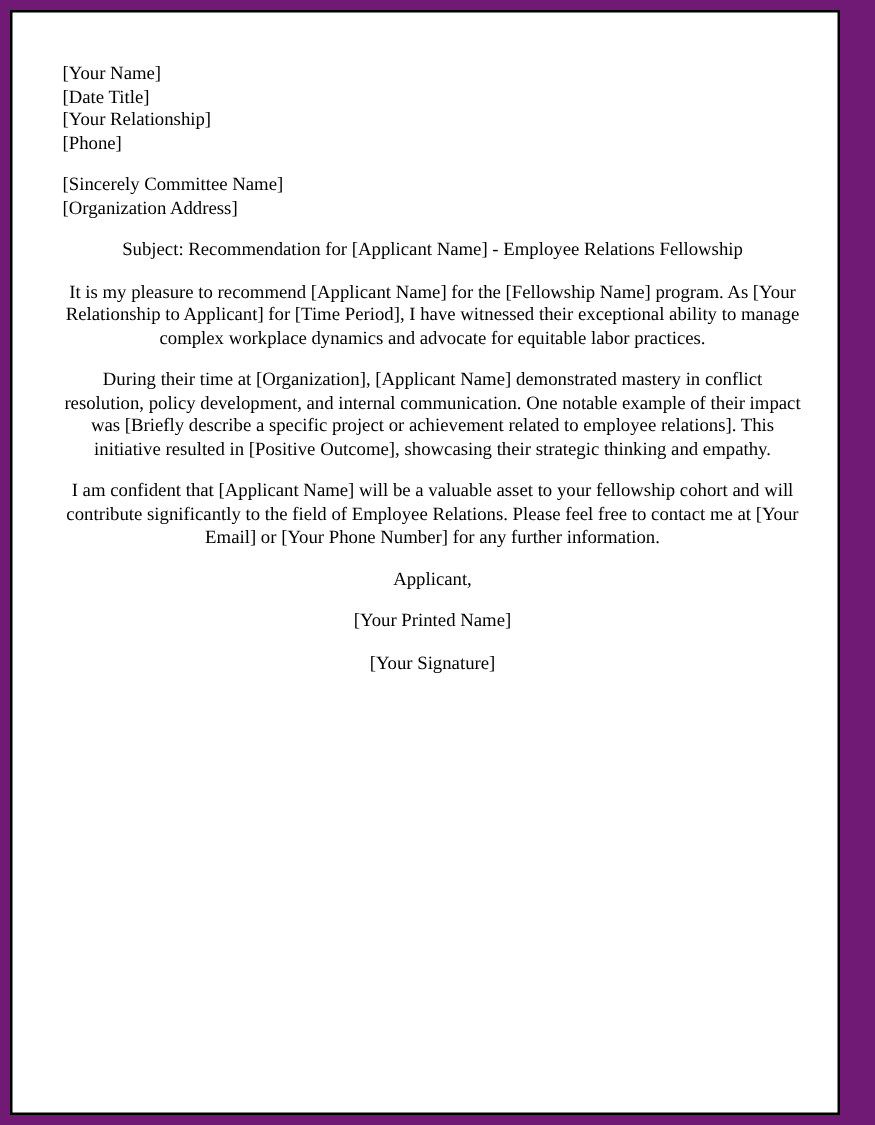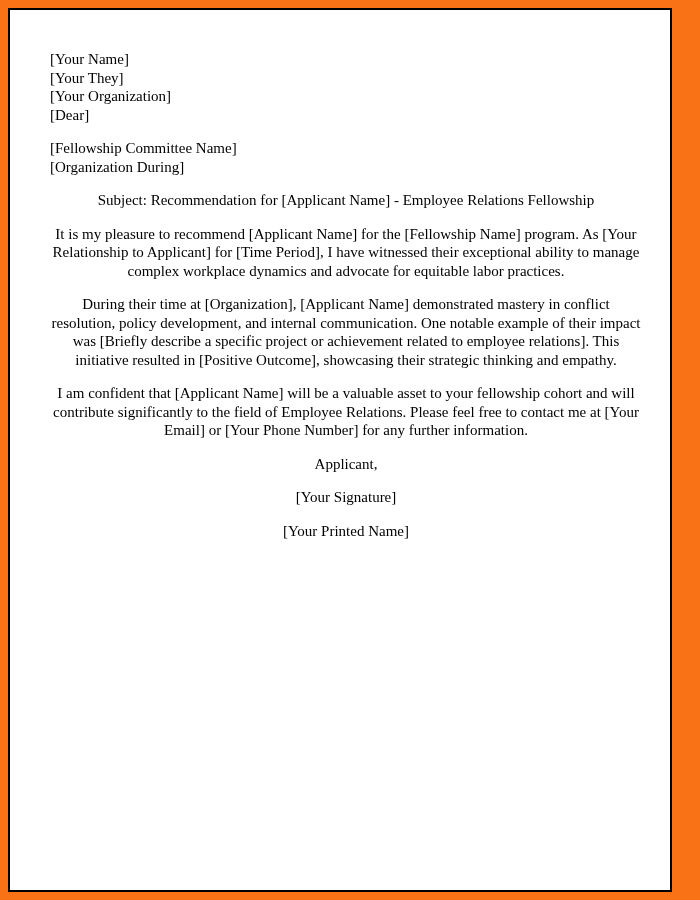--- a/index.html
+++ b/index.html
@@ -6,21 +6,21 @@
   html, body {
     width: 700px;
     height: 900px;
     background: #ffffff;
     font-family: "Liberation Serif", serif;
   }
   .canvas {
     position: relative;
     width: 700px;
     height: 900px;
-    background: #f97316;
+    background: #701a75;
     overflow: hidden;
   }
   .page {
     position: absolute;
     left: 8px;
     top: 8px;
     width: 664px;
     height: 884px;
     background: #ffffff;
     border: 2px solid #000000;
@@ -44,38 +44,38 @@
 </style>
 </head>
 <body>
 
 <div class="canvas">
   <div class="page">
     <div class="content">
 
       <div class="block">
         <div class="line">[Your Name]</div>
-        <div class="line">[Your They]</div>
-        <div class="line">[Your Organization]</div>
-        <div class="line">[Dear]</div>
+        <div class="line">[Date Title]</div>
+        <div class="line">[Your Relationship]</div>
+        <div class="line">[Phone]</div>
       </div>
 
       <div class="block">
-        <div class="line">[Fellowship Committee Name]</div>
-        <div class="line">[Organization During]</div>
+        <div class="line">[Sincerely Committee Name]</div>
+        <div class="line">[Organization Address]</div>
       </div>
 
       <div class="para">Subject: Recommendation for [Applicant Name] - Employee Relations Fellowship</div>
 
 
       <div class="para">It is my pleasure to recommend [Applicant Name] for the [Fellowship Name] program. As [Your Relationship to Applicant] for [Time Period], I have witnessed their exceptional ability to manage complex workplace dynamics and advocate for equitable labor practices.</div>
       <div class="para">During their time at [Organization], [Applicant Name] demonstrated mastery in conflict resolution, policy development, and internal communication. One notable example of their impact was [Briefly describe a specific project or achievement related to employee relations]. This initiative resulted in [Positive Outcome], showcasing their strategic thinking and empathy.</div>
       <div class="para">I am confident that [Applicant Name] will be a valuable asset to your fellowship cohort and will contribute significantly to the field of Employee Relations. Please feel free to contact me at [Your Email] or [Your Phone Number] for any further information.</div>
 
       <div class="para">Applicant,</div>
 
+      <div class="para">[Your Printed Name]</div>
+
       <div class="para">[Your Signature]</div>
-
-      <div class="para">[Your Printed Name]</div>
 
     </div>
   </div>
 </div>
 
 </body></html>

